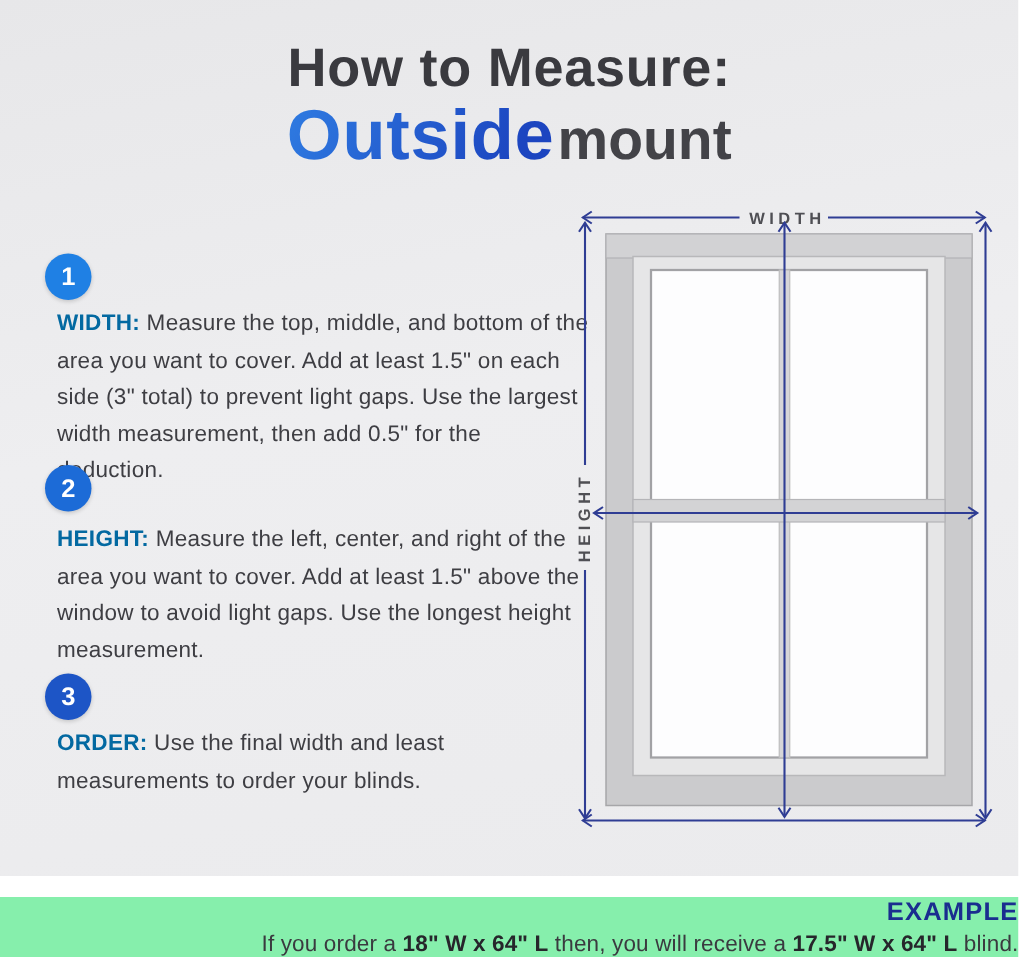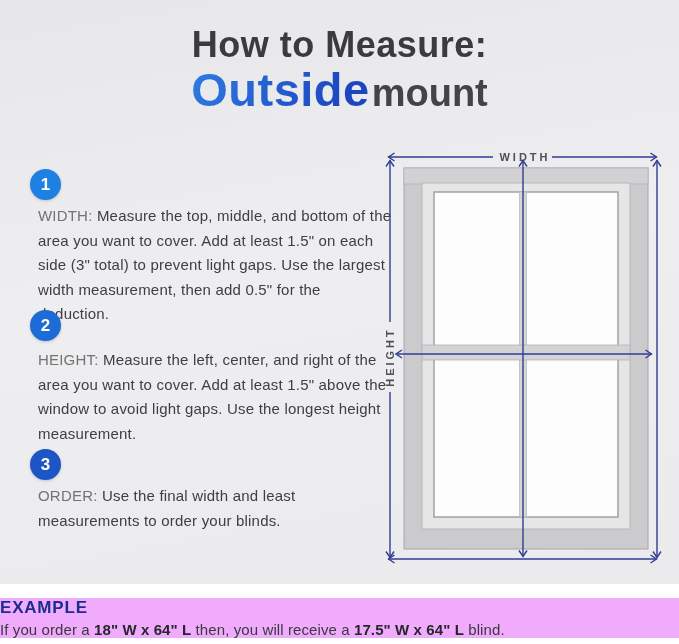--- a/index.html
+++ b/index.html
@@ -42,30 +42,30 @@
   .badge-1 { left:30px; top:169px; background:#1f80e4; }
   .badge-2 { left:30px; top:310px; background:#1c6bd7; }
   .badge-3 { left:30px; top:449px; background:#1d55c6; }
   .step-text {
     position:absolute; left:38px; width:356px;
     font-size:15px; line-height:24.5px; color:#3e3e43; letter-spacing:0.2px;
   }
   .text-1 { top:204px; }
   .text-2 { top:348px; }
   .text-3 { top:484px; }
-  .step-text strong { font-weight:400; color:#737373; }
+  .step-text strong { font-weight:700; color:#0369a1; }
   
-  .diagram { position:absolute; left:375px; top:142px; width:304px; height:440px; }
+  .diagram { position:absolute; left:375px; top:130px; width:304px; height:440px; }
   .diagram svg { overflow:visible; display:block; }
   .meas-label {
     font-family:"Liberation Sans", sans-serif;
     font-size:11px; font-weight:600; letter-spacing:3px; fill:#4f4f54;
   }
   
-  .example { position:absolute; top:598px; left:0; width:679px; text-align:left; background:#f0abfc; }
+  .example { position:absolute; top:598px; left:0; width:679px; text-align:right; background:#86efac; }
   .example-heading { font-size:17px; font-weight:800; color:#1a2d8f; letter-spacing:0.8px; }
   .example-line { margin-top:3px; font-size:15px; color:#3a3a3f; letter-spacing:0.1px; }
   .example-line b { font-weight:700; color:#26262b; }
 </style>
 </head>
 <body>
 
 <div class="panel"></div>
 
 <div class="title-block">

